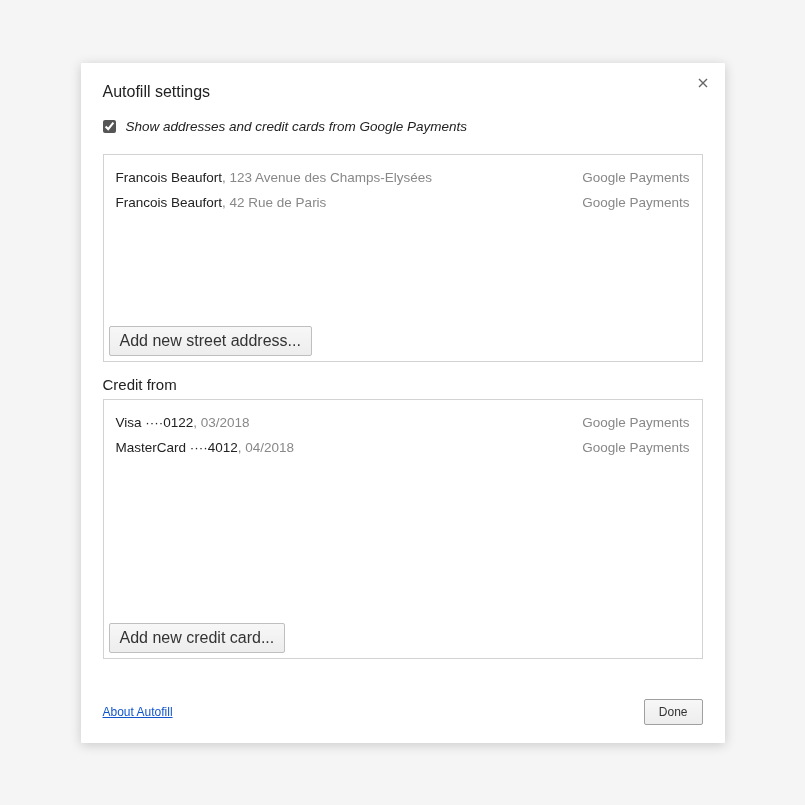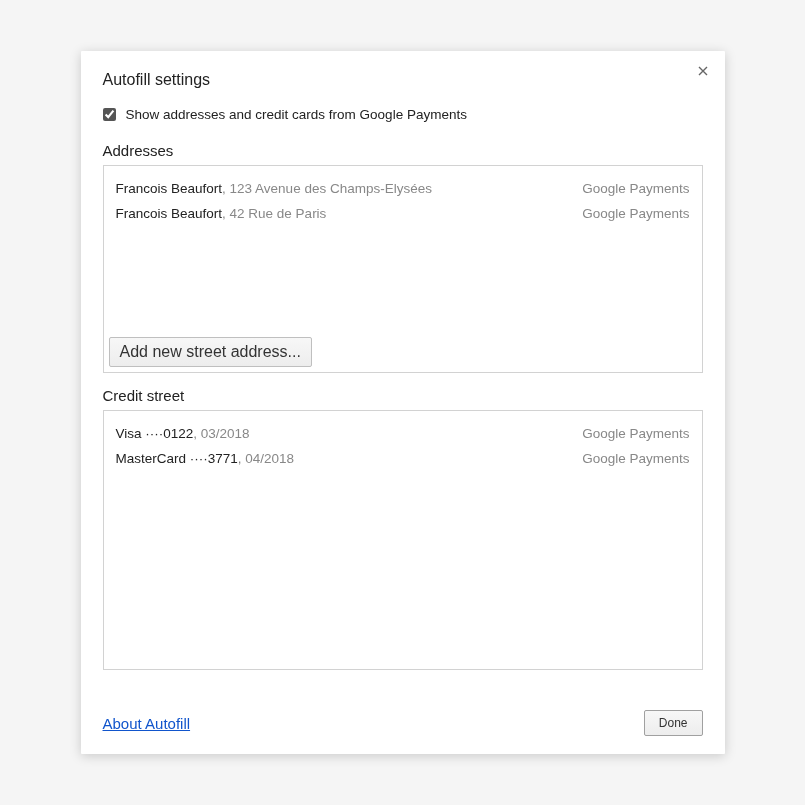--- a/index.html
+++ b/index.html
@@ -53,20 +53,21 @@
     }
     .checkbox-row input[type="checkbox"] {
       width: 13px;
       height: 13px;
       margin-right: 10px;
       accent-color: #555;
     }
     .checkbox-row label {
       font-size: 13.5px;
       color: #222;
+      font-style: italic;
     }
     .section-heading {
       font-size: 15px;
       color: #222;
       margin-bottom: 6px;
     }
     .list-box {
       border: 1px solid #d2d2d2;
       padding: 0;
       position: relative;
@@ -116,21 +117,21 @@
       font-family: inherit;
       border-radius: 2px;
     }
     .footer-row {
       display: flex;
       justify-content: space-between;
       align-items: center;
     }
     .about-link {
       color: #1155cc;
-      font-size: 15px;
+      font-size: 12px;
       text-decoration: underline;
       cursor: pointer;
     }
     .done-button {
       background: linear-gradient(to bottom, #f7f7f7, #ededed);
       border: 1px solid #a0a0a0;
       padding: 5px 14px;
       font-size: 12px;
       color: #333;
       cursor: pointer;
@@ -148,58 +149,58 @@
       </svg>
   </div>
 
   <h1 class="dialog-title">Autofill settings</h1>
 
   <div class="checkbox-row">
     <input type="checkbox" checked="" style="">
     <label>Show addresses and credit cards from Google Payments</label>
   </div>
 
-  <div class="section-heading">Addresses</div>
   <div class="list-box addresses-box">
     <div class="list-content">
       <div class="list-item">
         <span class="item-left">
           <span class="item-primary">Francois Beaufort</span>
           <span class="item-secondary">, 123 Avenue des Champs-Elysées</span>
         </span>
         <span class="item-source">Google Payments</span>
       </div>
       <div class="list-item">
         <span class="item-left">
           <span class="item-primary">Francois Beaufort</span>
           <span class="item-secondary">, 42 Rue de Paris</span>
         </span>
         <span class="item-source">Google Payments</span>
       </div>
     </div>
     <button class="add-button">Add new street address...</button>
   </div>
 
-  <div class="section-heading">Credit street</div>
+  <div class="section-heading">Credit from</div>
   <div class="list-box cards-box">
     <div class="list-content">
       <div class="list-item">
         <span class="item-left">
           <span class="item-primary">Visa ····0122</span>
           <span class="item-secondary">, 03/2018</span>
         </span>
         <span class="item-source">Google Payments</span>
       </div>
       <div class="list-item">
         <span class="item-left">
-          <span class="item-primary">MasterCard ····3771</span>
+          <span class="item-primary">MasterCard ····4012</span>
           <span class="item-secondary">, 04/2018</span>
         </span>
         <span class="item-source">Google Payments</span>
       </div>
     </div>
+    <button class="add-button">Add new credit card...</button>
   </div>
 
   <div class="footer-row">
     <a class="about-link">About Autofill</a>
     <button class="done-button">Done</button>
   </div>
 </div>
 
 </body></html>

